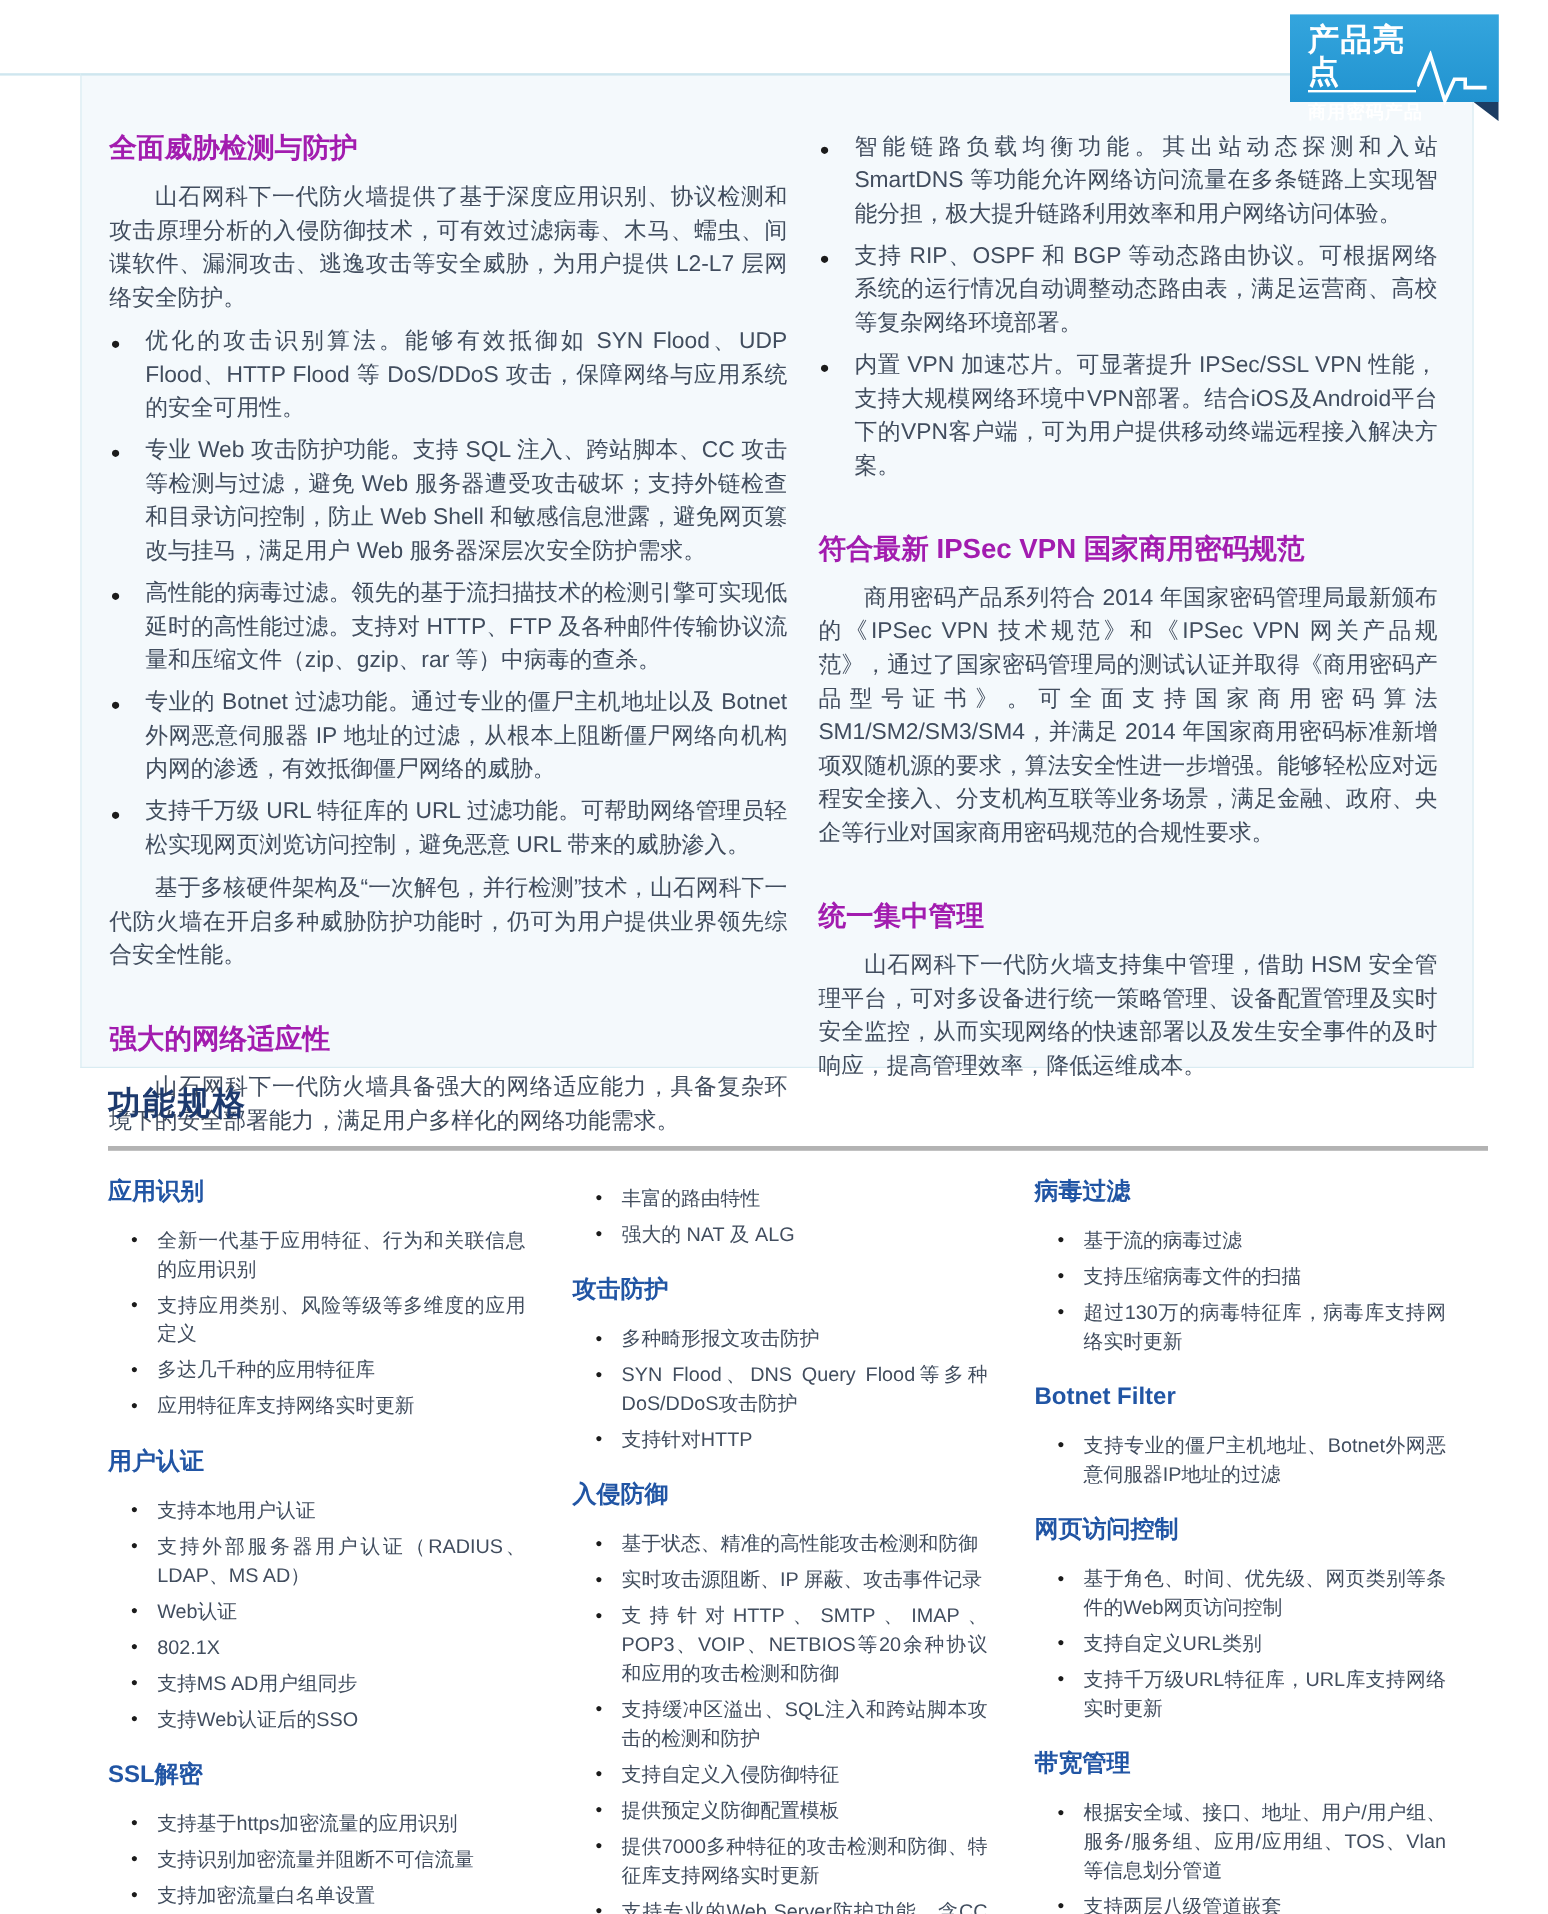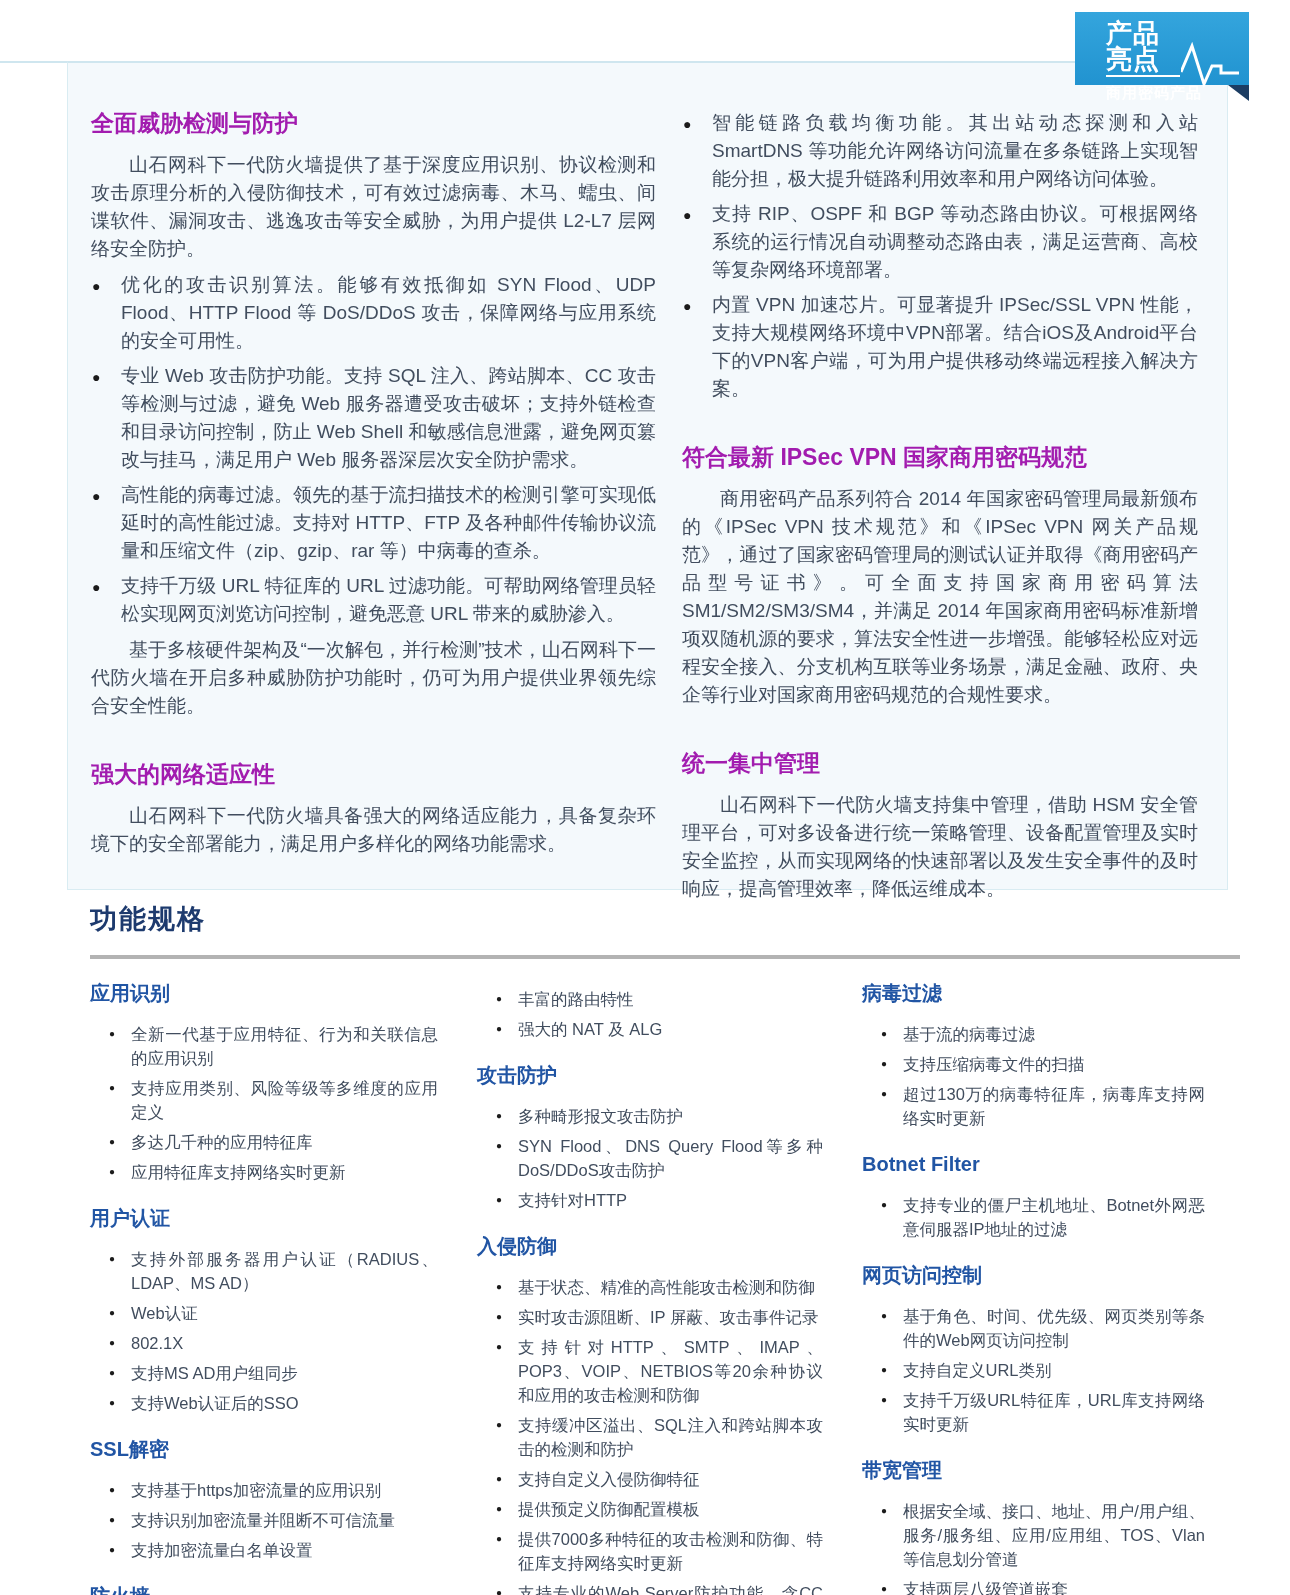--- a/index.html
+++ b/index.html
@@ -22,21 +22,21 @@
   .dot-list{list-style:none;margin:8px 0 0 0;padding:0;}
   .dot-list li{position:relative;padding-left:30px;font-size:19px;line-height:28px;text-align:justify;
                color:#414d5e;margin-top:7px;}
   .dot-list li::before{content:"●";position:absolute;left:1px;top:1px;font-size:14px;color:#1b1b1b;}
   .panel-right .dot-list{margin-top:0;}
   .panel-right .dot-list li:first-child{margin-top:0;}
   .outro{margin-top:8px;}
 
   
   .badge{position:absolute;left:1075px;top:12px;width:174px;height:73px;box-sizing:border-box;
-         background:linear-gradient(180deg,#34a5dd 0%,#2193d0 100%);padding:8px 10px 0 31px;z-index:5;}
+         background:linear-gradient(180deg,#34a5dd 0%,#2193d0 100%);padding:8px 10px 0 15px;z-index:5;}
   .badge-title-row{display:flex;align-items:flex-end;}
   .badge-title{display:inline-block;font-size:26px;font-weight:bold;color:#ffffff;letter-spacing:1px;
                border-bottom:2px solid #ffffff;padding-bottom:3px;line-height:1;}
   .pulse-svg{margin-left:1px;margin-bottom:-11px;flex:none;}
   .badge-subtitle{margin-top:7px;font-size:15px;font-weight:bold;color:#ffffff;letter-spacing:1px;}
   .badge-fold{position:absolute;right:0;top:100%;width:21px;height:16px;background:#1c3d63;
               clip-path:polygon(0 0,100% 0,100% 100%);}
 
   
   .specs{position:absolute;left:0;top:903px;width:1290px;box-sizing:border-box;padding:0 50px 0 90px;}
@@ -74,20 +74,21 @@
 
   <div class="panel">
 
     <div class="panel-left">
       <h2 class="section-title">全面威胁检测与防护</h2>
       <p class="body-par">山石网科下一代防火墙提供了基于深度应用识别、协议检测和攻击原理分析的入侵防御技术，可有效过滤病毒、木马、蠕虫、间谍软件、漏洞攻击、逃逸攻击等安全威胁，为用户提供 L2-L7 层网络安全防护。</p>
       <ul class="dot-list">
           <li>优化的攻击识别算法。能够有效抵御如 SYN Flood、UDP Flood、HTTP Flood 等 DoS/DDoS 攻击，保障网络与应用系统的安全可用性。</li>
           <li>专业 Web 攻击防护功能。支持 SQL 注入、跨站脚本、CC 攻击等检测与过滤，避免 Web 服务器遭受攻击破坏；支持外链检查和目录访问控制，防止 Web Shell 和敏感信息泄露，避免网页篡改与挂马，满足用户 Web 服务器深层次安全防护需求。</li>
           <li>高性能的病毒过滤。领先的基于流扫描技术的检测引擎可实现低延时的高性能过滤。支持对 HTTP、FTP 及各种邮件传输协议流量和压缩文件（zip、gzip、rar 等）中病毒的查杀。</li>
+          <li>专业的 Botnet 过滤功能。通过专业的僵尸主机地址以及 Botnet 外网恶意伺服器 IP 地址的过滤，从根本上阻断僵尸网络向机构内网的渗透，有效抵御僵尸网络的威胁。</li>
           <li>支持千万级 URL 特征库的 URL 过滤功能。可帮助网络管理员轻松实现网页浏览访问控制，避免恶意 URL 带来的威胁渗入。</li>
         </ul>
       <p class="body-par outro">基于多核硬件架构及“一次解包，并行检测”技术，山石网科下一代防火墙在开启多种威胁防护功能时，仍可为用户提供业界领先综合安全性能。</p>
 
       <h2 class="section-title mt">强大的网络适应性</h2>
       <p class="body-par">山石网科下一代防火墙具备强大的网络适应能力，具备复杂环境下的安全部署能力，满足用户多样化的网络功能需求。</p>
     </div>
 
     <div class="panel-right">
       <ul class="dot-list">
@@ -112,20 +113,21 @@
       <div class="spec-col spec-col1">
           <h3 class="spec-heading">应用识别</h3>
           <ul class="spec-list">
             <li>全新一代基于应用特征、行为和关联信息的应用识别</li>
             <li>支持应用类别、风险等级等多维度的应用定义</li>
             <li>多达几千种的应用特征库</li>
             <li>应用特征库支持网络实时更新</li>
           </ul>
           <h3 class="spec-heading">用户认证</h3>
           <ul class="spec-list">
+            <li>支持本地用户认证</li>
             <li>支持外部服务器用户认证（RADIUS、LDAP、MS AD）</li>
             <li>Web认证</li>
             <li>802.1X</li>
             <li>支持MS AD用户组同步</li>
             <li>支持Web认证后的SSO</li>
           </ul>
           <h3 class="spec-heading">SSL解密</h3>
           <ul class="spec-list">
             <li>支持基于https加密流量的应用识别</li>
             <li>支持识别加密流量并阻断不可信流量</li>

